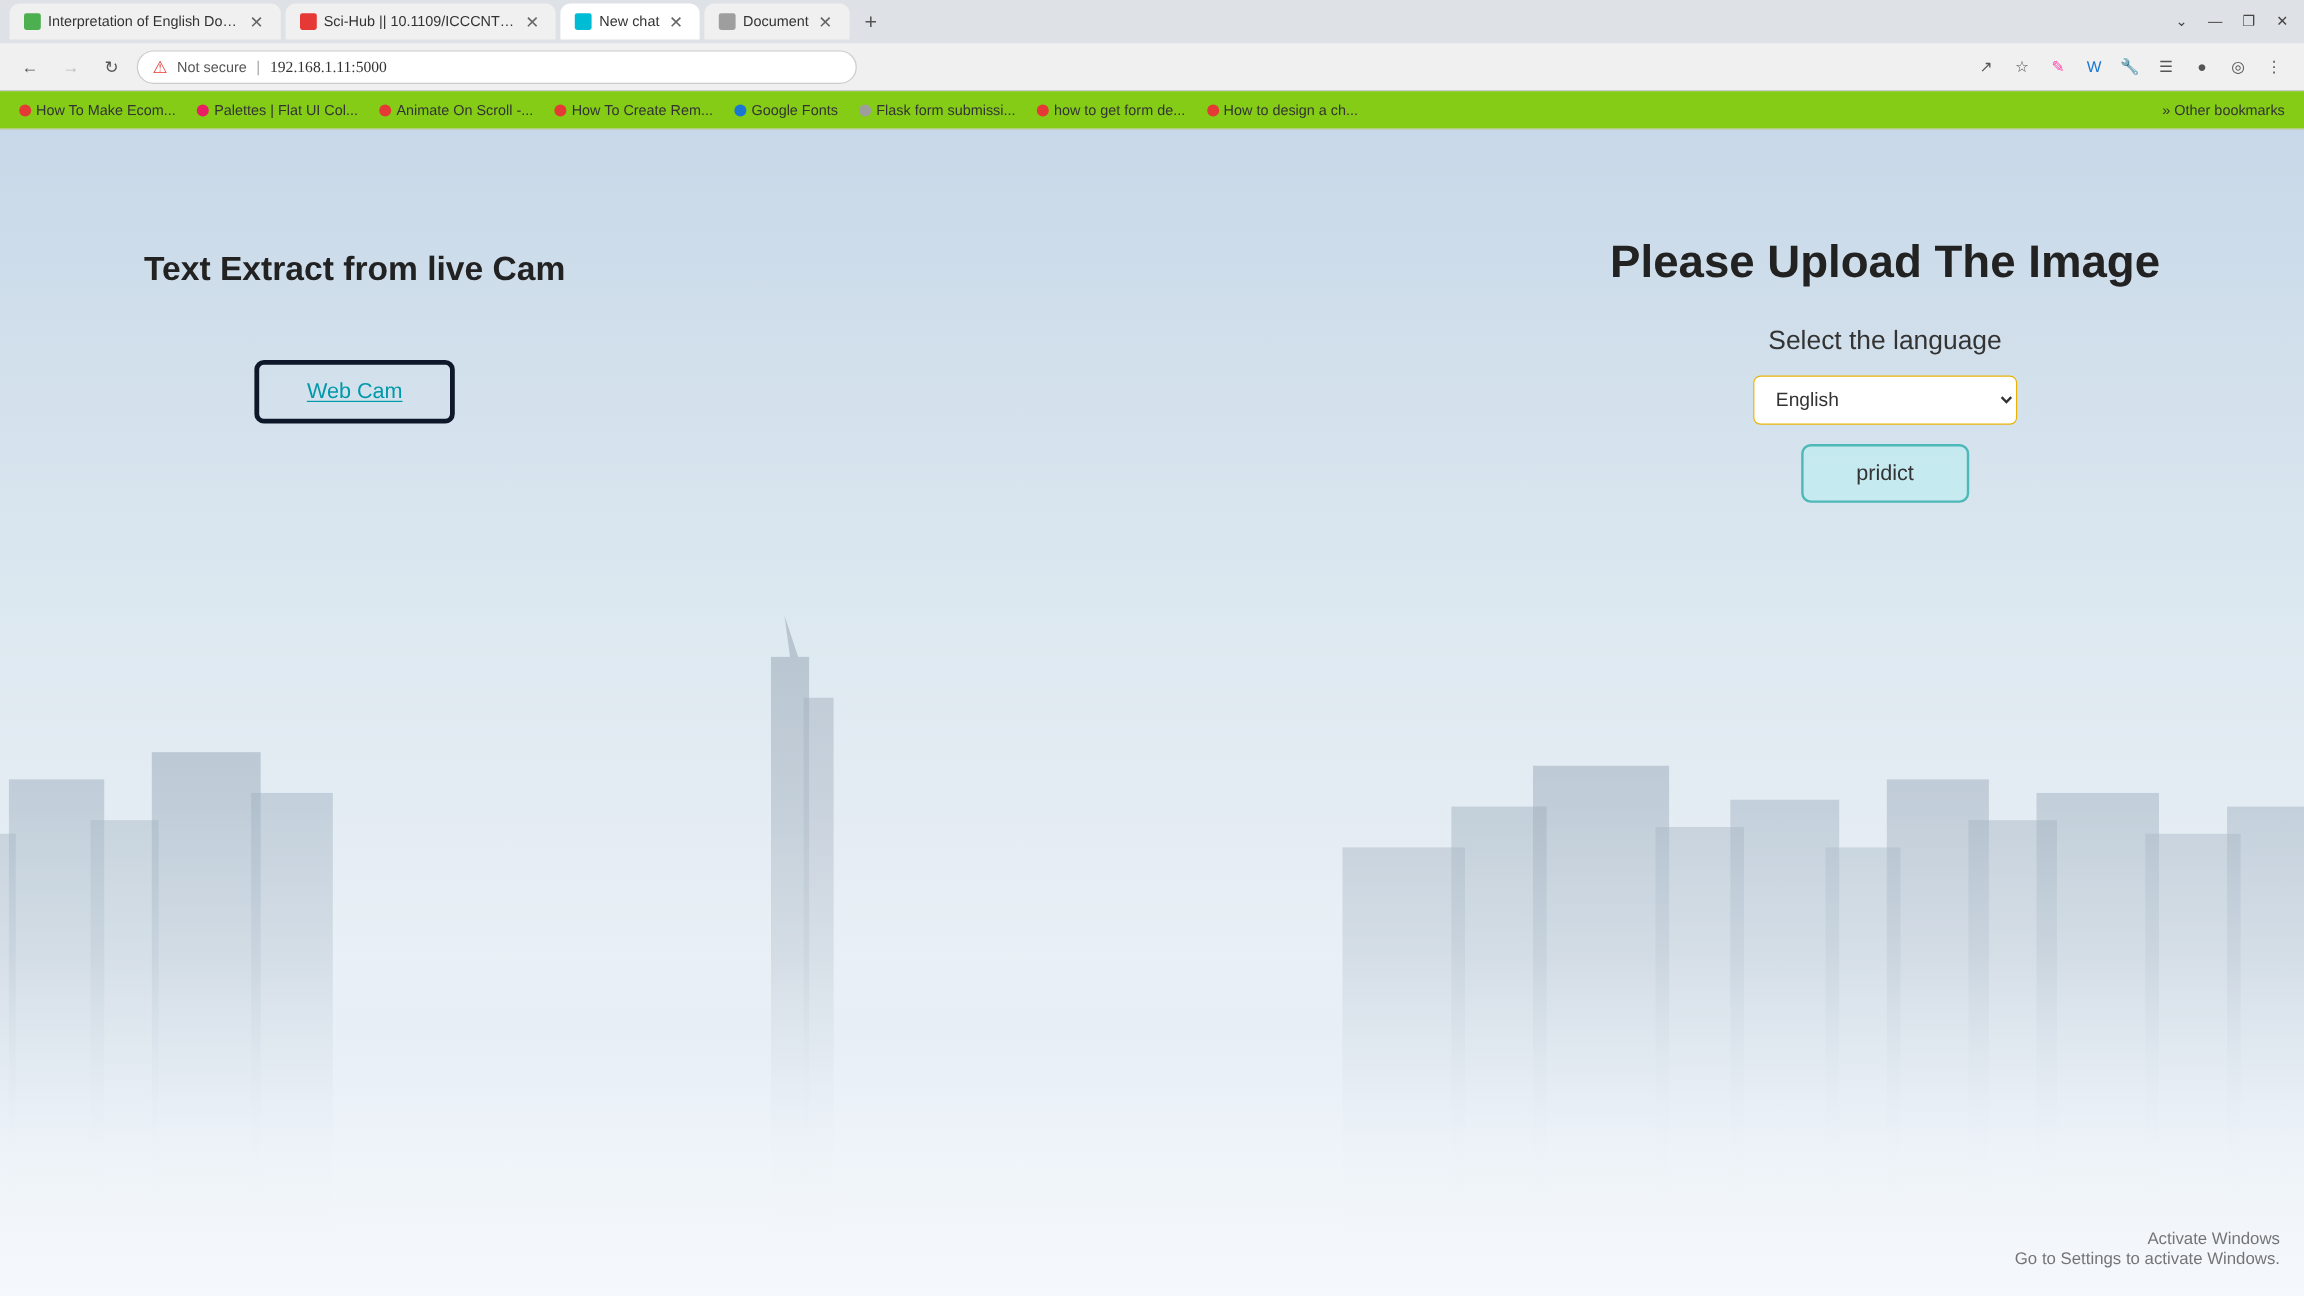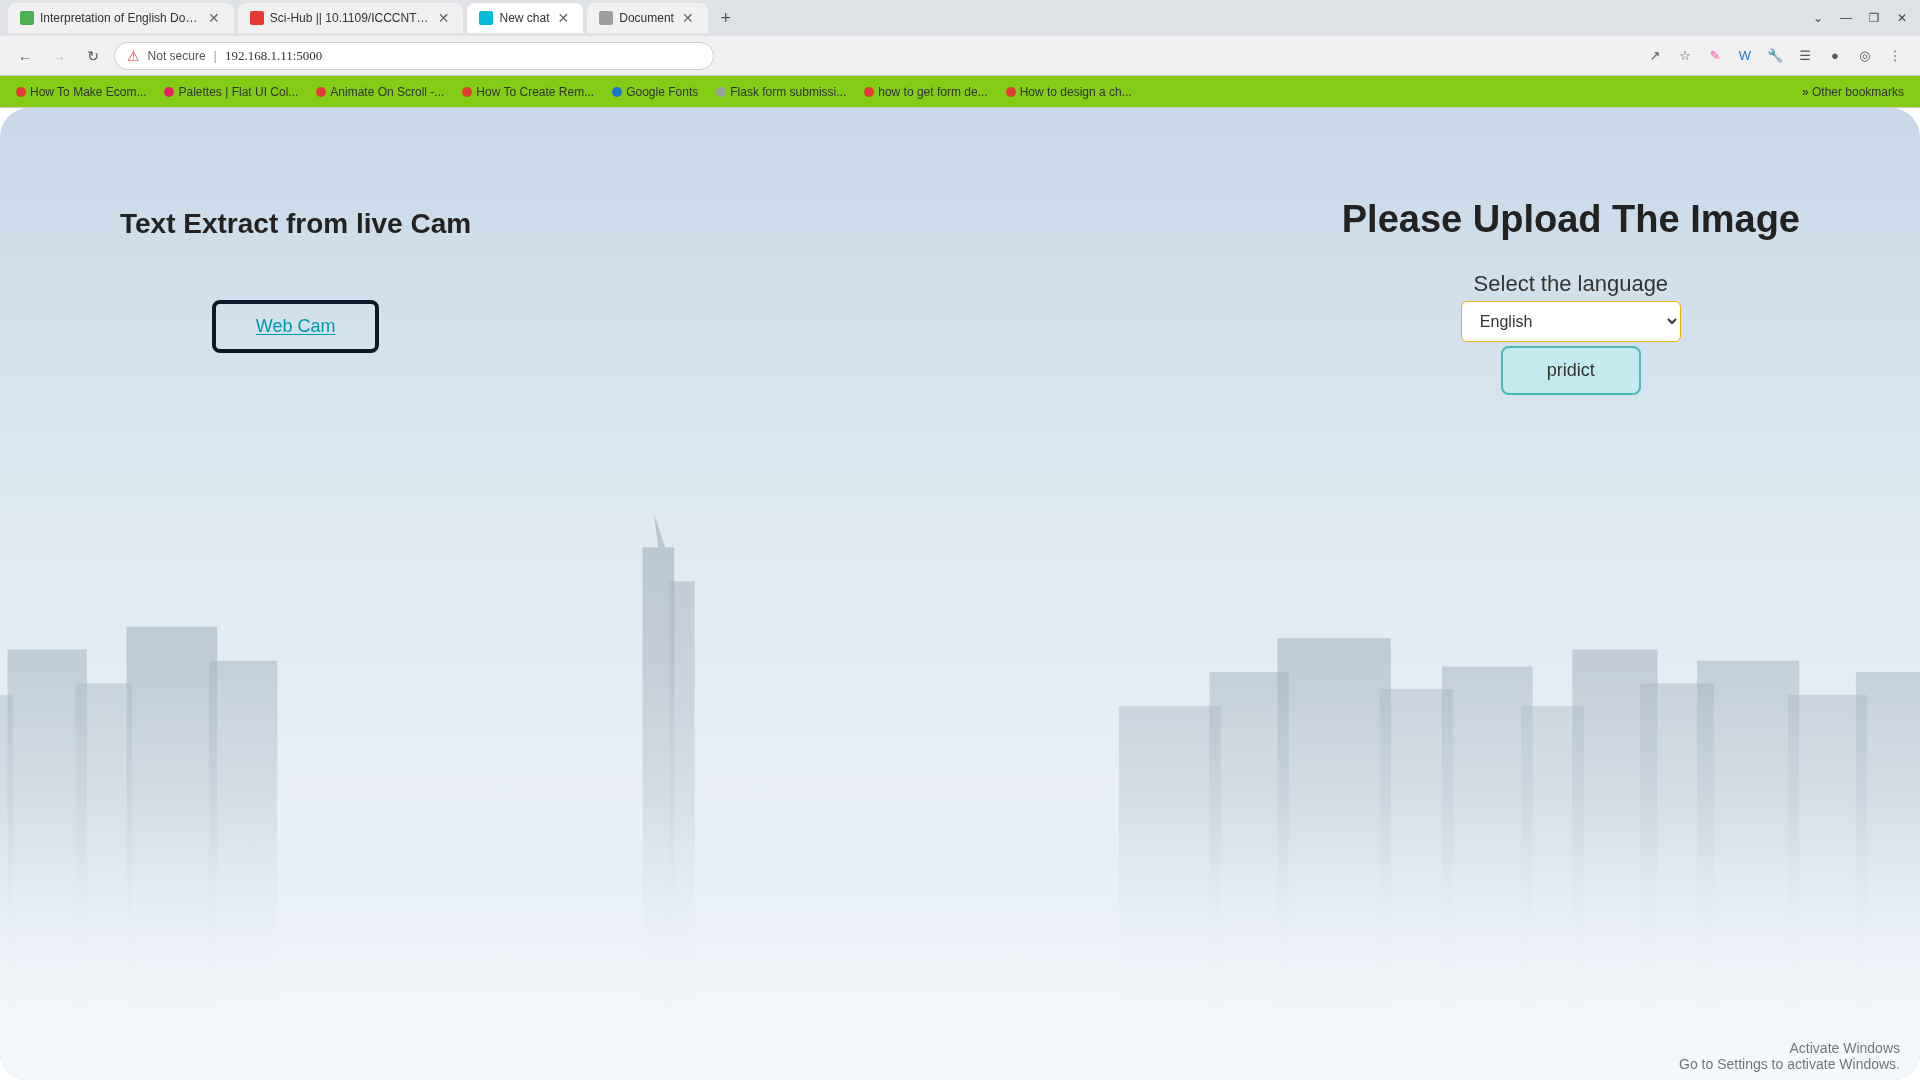--- a/index.html
+++ b/index.html
@@ -171,21 +171,20 @@
       padding: 3px 8px;
       cursor: pointer;
     }
 
     
     .page-area {
       width: 100%;
       height: calc(1080px - 36px - 40px - 32px);
       position: relative;
       overflow: hidden;
-      border-radius: 29px;
     }
 
     
     .bg-sky {
       position: absolute;
       inset: 0;
       background: linear-gradient(180deg, #c8d8e8 0%, #dce8f0 40%, #e8eef5 60%, #f0f4f8 75%, #d8e4ec 85%, #c0ccd8 100%);
     }
 
     
@@ -268,21 +267,21 @@
       font-size: 22px;
       font-weight: bold;
       color: #fff;
       cursor: pointer;
     }
 
     .language-section {
       display: flex;
       flex-direction: column;
       align-items: center;
-      gap: 4px;
+      gap: 16px;
       width: 100%;
       justify-content: space-between;
     }
 
     .language-label {
       font-size: 22px;
       font-weight: 500;
       color: #333;
     }
 
@@ -304,21 +303,21 @@
       border: 2px solid #4db8b8;
       border-radius: 8px;
       font-size: 18px;
       color: #333;
       cursor: pointer;
     }
 
     
     .watermark {
       position: absolute;
-      bottom: 8px;
+      bottom: 24px;
       right: 20px;
       font-size: 14px;
       color: rgba(60,60,60,0.7);
       text-align: right;
     }
 
     
     .favicon-green { background: #4caf50; }
   </style>
 </head>

